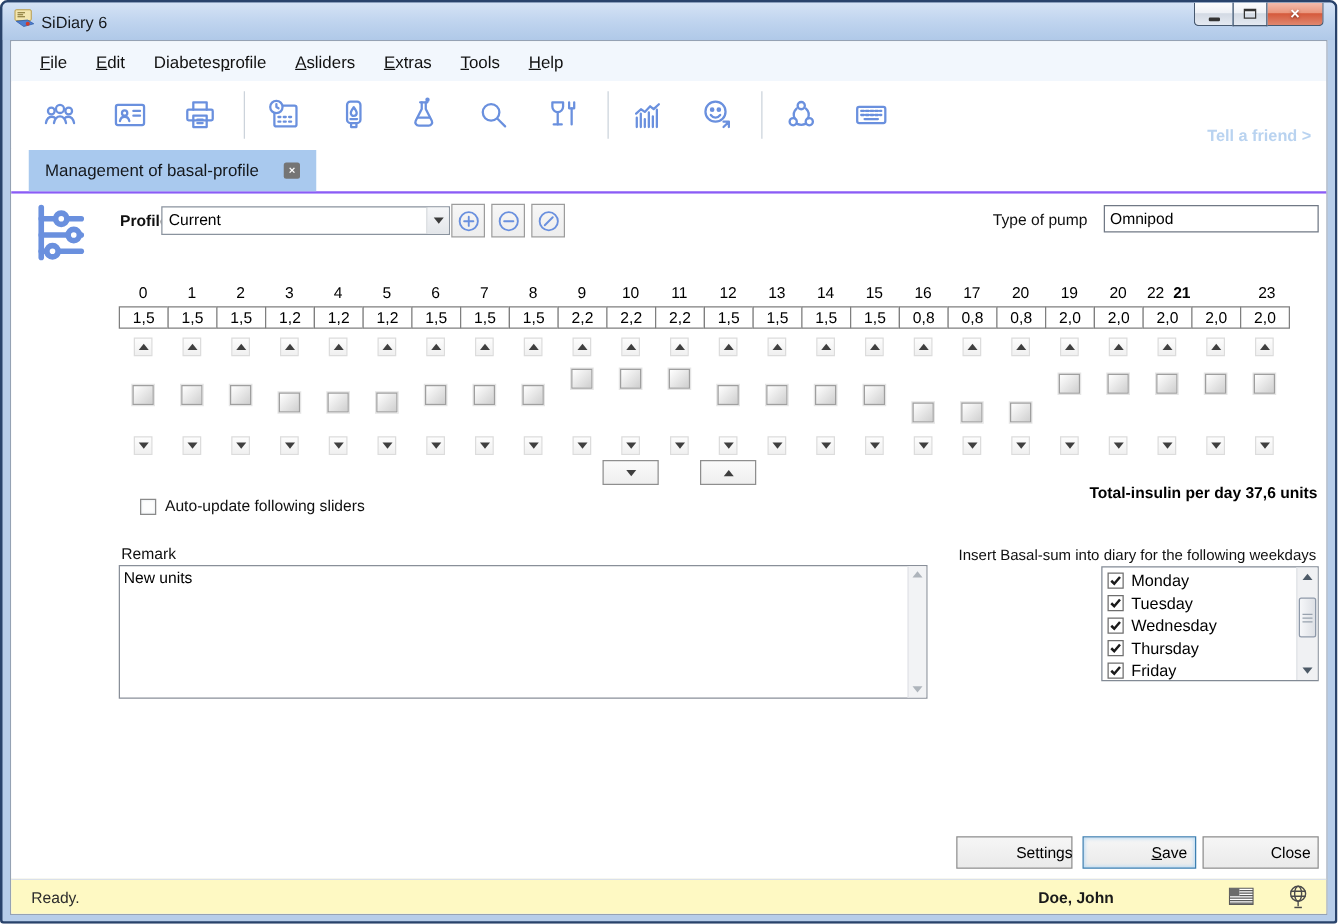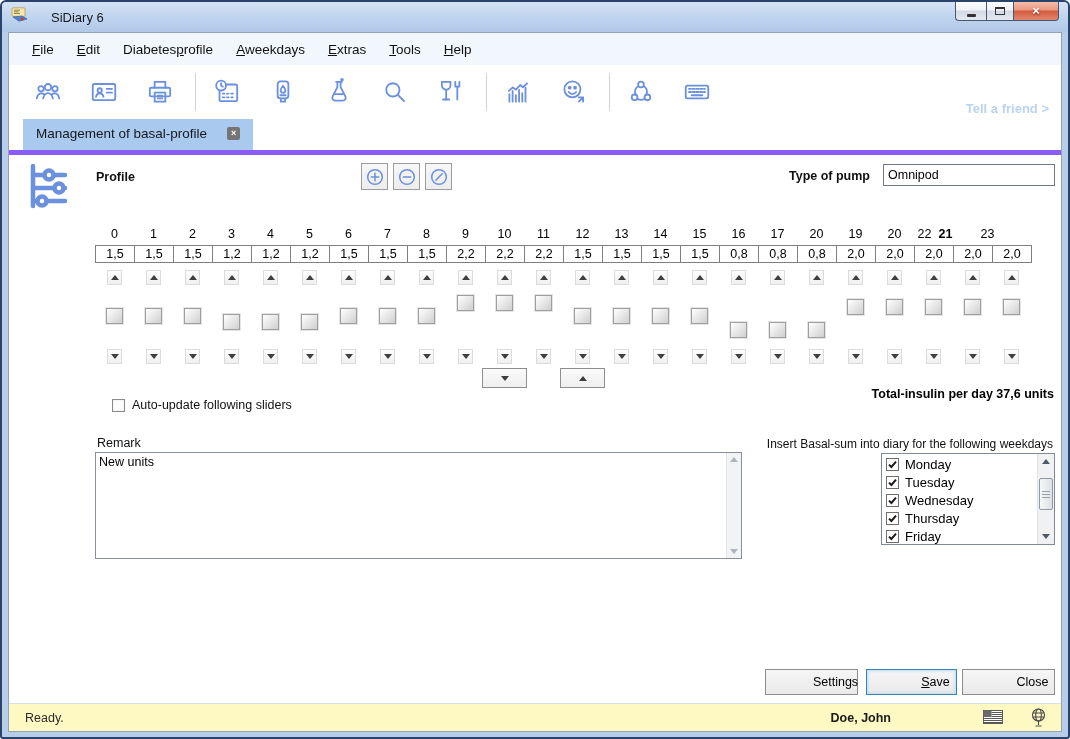--- a/index.html
+++ b/index.html
@@ -1,19 +1,19 @@
 <!DOCTYPE html>
 <html><head>
 <meta charset="utf-8">
 <style>
   * { margin:0; padding:0; box-sizing:border-box; }
   html,body { width:1070px; height:739px; font-family:"Liberation Sans","DejaVu Sans",sans-serif; background:#fff; }
   .window { position:relative; width:1070px; height:739px; border:2px solid #29436b; border-radius:6px 6px 3px 3px; background:#b7cde9; overflow:hidden; }
   
-  .titlebar { height:30px; display:flex; align-items:center; padding-left:9px; gap:22px;
+  .titlebar { height:30px; display:flex; align-items:center; padding-left:9px; gap:4px;
     background:linear-gradient(#d5e3f5,#bed3ee 55%,#b0c9e8); border-radius:4px 4px 0 0; }
   .title-text { font-size:13px; color:#16191d; }
   .caption-buttons { position:absolute; top:0; right:9px; display:flex; z-index:9; }
   .cap-btn { height:19px; border:1px solid #46586f; border-top:none; display:flex; align-items:center; justify-content:center;
     background:linear-gradient(#fdfdfd,#eef1f6 45%,#d3dae4 50%,#e4e9f1); }
   .cap-btn.min { width:31px; border-radius:0 0 0 4px; border-right:none; }
   .cap-btn.max { width:28px; }
   .cap-btn.close { width:45px; border-left:none; border-radius:0 0 4px 0;
     background:linear-gradient(#f4bdae,#ea977e 45%,#d55a3c 50%,#e0876f); }
   .glyph-min { width:9px; height:3px; background:#333; margin-top:8px; border-radius:1px; }
@@ -24,35 +24,35 @@
   
   .menubar { height:32px; background:#f2f7fd; display:flex; align-items:center; padding-left:13px; }
   .menu-item { font-size:13.5px; color:#111; padding:4px 10px; margin-right:3px; cursor:default; }
   .u { text-decoration:underline; }
   
   .toolbar { height:54px; background:#fff; position:relative; display:flex; align-items:center; padding-left:24px; }
   .tool-btn { width:30px; height:30px; margin-right:26px; display:flex; align-items:center; justify-content:center; }
   .tool-sep { width:1px; height:38px; background:#ccd3db; margin:0 16px 0 -6px; }
   .tell-friend { position:absolute; right:12px; bottom:3px; font-size:13px; font-weight:bold; color:#b9d3f0; }
   
-  .tabrow { height:36px; background:#fff; display:flex; align-items:flex-end; padding-left:14px; border-bottom:5px solid #8b5cf6; }
+  .tabrow { height:36px; background:#fff; display:flex; align-items:flex-end; padding-left:14px; border-bottom:2px solid #8b5cf6; }
   .tab { height:33px; background:#a9c9ee; display:flex; align-items:center; padding:0 13px; font-size:13.5px; color:#15181c; }
   .tab-close { width:13px; height:13px; margin-left:20px; background:#757575; border-radius:2px; color:#fff; font-size:9px; line-height:13px; text-align:center; font-weight:bold; }
   .tab-close::before { content:'×'; }
   
   .main { position:relative; flex:1; background:#fff; overflow:hidden; }
   .lbl { position:absolute; font-size:12.5px; color:#101010; }
   .profile-icon { position:absolute; left:15px; top:6px; }
   .profile-lbl { left:87px; top:15px; font-weight:600; }
   .combo { position:absolute; left:120px; top:10px; width:231px; height:23px; border:1px solid #8a939e; background:#fff; display:flex; }
   .combo-text { flex:1; font-size:12.5px; color:#000; padding:3px 0 0 5px; }
   .combo-btn { width:18px; border-left:1px solid #d3d7dc; background:linear-gradient(#f5f6f8,#e3e6ea); display:flex; align-items:center; justify-content:center; }
   .tri-down-s { width:0; height:0; border-left:4px solid transparent; border-right:4px solid transparent; border-top:5px solid #3c3c3c; }
   .icon-btn { position:absolute; top:8px; width:27px; height:27px; background:linear-gradient(#f7f7f7,#ededed); border:1px solid #9c9c9c; display:flex; align-items:center; justify-content:center; }
-  .pump-lbl { right:191px; top:14px; font-weight:700; }
+  .pump-lbl { right:191px; top:14px; font-weight:400; }
   .pump-input { position:absolute; right:6px; top:9px; width:172px; height:22px; border:1px solid #707885; font-size:12.5px; padding:1px 4px; font-family:inherit; color:#000; outline:none; }
   
   .hourlbl { position:absolute; top:72px; width:39px; text-align:center; font-size:12.5px; color:#000; }
   .valbox { position:absolute; top:90px; width:40px; height:18px; border:1px solid #7f7f7f; background:#fff; text-align:center; font-size:12.5px; line-height:16px; color:#000; }
   .sbtn { position:absolute; width:15px; height:15px; background:linear-gradient(#fdfdfd,#f0f0f0); border:1px solid #dcdcdc; display:flex; align-items:center; justify-content:center; }
   .tri-up { width:0; height:0; border-left:4px solid transparent; border-right:4px solid transparent; border-bottom:5px solid #3f3f3f; }
   .tri-down { width:0; height:0; border-left:4px solid transparent; border-right:4px solid transparent; border-top:5px solid #3f3f3f; }
   .thumb { position:absolute; width:17px; height:16px; border:1px solid #9f9f9f; box-shadow:0 0 0 1px #e5e5e5; background:linear-gradient(135deg,#ffffff,#cfcfcf); }
   .widebtn { position:absolute; width:45px; height:20px; background:linear-gradient(#fafafa,#efefef); border:1px solid #8e8e8e; display:flex; align-items:center; justify-content:center; }
   
@@ -110,21 +110,21 @@
     <div class="cap-btn close">
         <span class="glyph-close">×</span>
       </div>
   </div>
 
   <div class="client">
     <div class="menubar" id="menubar">
         <div class="menu-item"><span></span><span class="u">F</span><span>ile</span></div>
         <div class="menu-item"><span></span><span class="u">E</span><span>dit</span></div>
         <div class="menu-item"><span>Diabetes</span><span class="u">p</span><span>rofile</span></div>
-        <div class="menu-item"><span></span><span class="u">A</span><span>weekdays</span></div>
+        <div class="menu-item"><span></span><span class="u">A</span><span>sliders</span></div>
         <div class="menu-item"><span></span><span class="u">E</span><span>xtras</span></div>
         <div class="menu-item"><span></span><span class="u">T</span><span>ools</span></div>
         <div class="menu-item"><span></span><span class="u">H</span><span>elp</span></div>
       </div>
 
     <div class="toolbar">
       <div id="toolIcons" style="display:flex;align-items:center;">
           <div class="tool-btn">
             <svg width="30" height="30" viewBox="0 0 28 28" fill="none" stroke="#6a90de" stroke-width="1.7" stroke-linecap="round" stroke-linejoin="round">
               <circle cx="7.5" cy="11" r="2.5"></circle>
@@ -237,20 +237,26 @@
       <span class="profile-icon"><svg width="50" height="50" viewBox="0 0 50 50" fill="none" stroke="#6a90de" stroke-width="4.5" stroke-linecap="round">
         <path d="M9 5v40"></path>
             <path d="M9 14h32"></path>
             <path d="M9 27h32"></path>
             <path d="M9 40h32"></path>
         <circle cx="25" cy="14" r="4.5" fill="#fff"></circle>
             <circle cx="35" cy="27" r="4.5" fill="#fff"></circle>
             <circle cx="18" cy="40" r="4.5" fill="#fff"></circle>
           </svg></span>
       <span class="lbl profile-lbl">Profile</span>
+      <div class="combo">
+        <span class="combo-text">Current</span>
+        <span class="combo-btn">
+            <span class="tri-down-s"></span>
+          </span>
+      </div>
       <span class="lbl pump-lbl">Type of pump</span>
       <input class="pump-input" value="Omnipod" style="">
 
       <div class="auto-upd">
         <span class="cb"></span>
         <span>Auto-update following sliders</span>
       </div>
       <span class="total-lbl">Total-insulin per day 37,6 units</span>
 
       <span class="remark-lbl">Remark</span>
@@ -534,21 +540,21 @@
         </div>
         <div class="hourlbl" style="left: 896px;">22</div>
         <div class="valbox" style="left: 944px;">2,0</div>
         <div class="sbtn" style="left: 956px; top: 115px;">
           <span class="tri-up"></span>
         </div>
         <div class="thumb" style="left: 955px; top: 144px;"></div>
         <div class="sbtn" style="left: 956px; top: 194px;">
           <span class="tri-down"></span>
         </div>
-        <div class="hourlbl" style="left: 959px;">23</div>
+        <div class="hourlbl" style="left: 985px;">23</div>
         <div class="valbox" style="left: 983px;">2,0</div>
         <div class="sbtn" style="left: 995px; top: 115px;">
           <span class="tri-up"></span>
         </div>
         <div class="thumb" style="left: 994px; top: 144px;"></div>
         <div class="sbtn" style="left: 995px; top: 194px;">
           <span class="tri-down"></span>
         </div>
         <div class="widebtn" style="left: 473px; top: 213px;">
           <span class="tri-down"></span>

